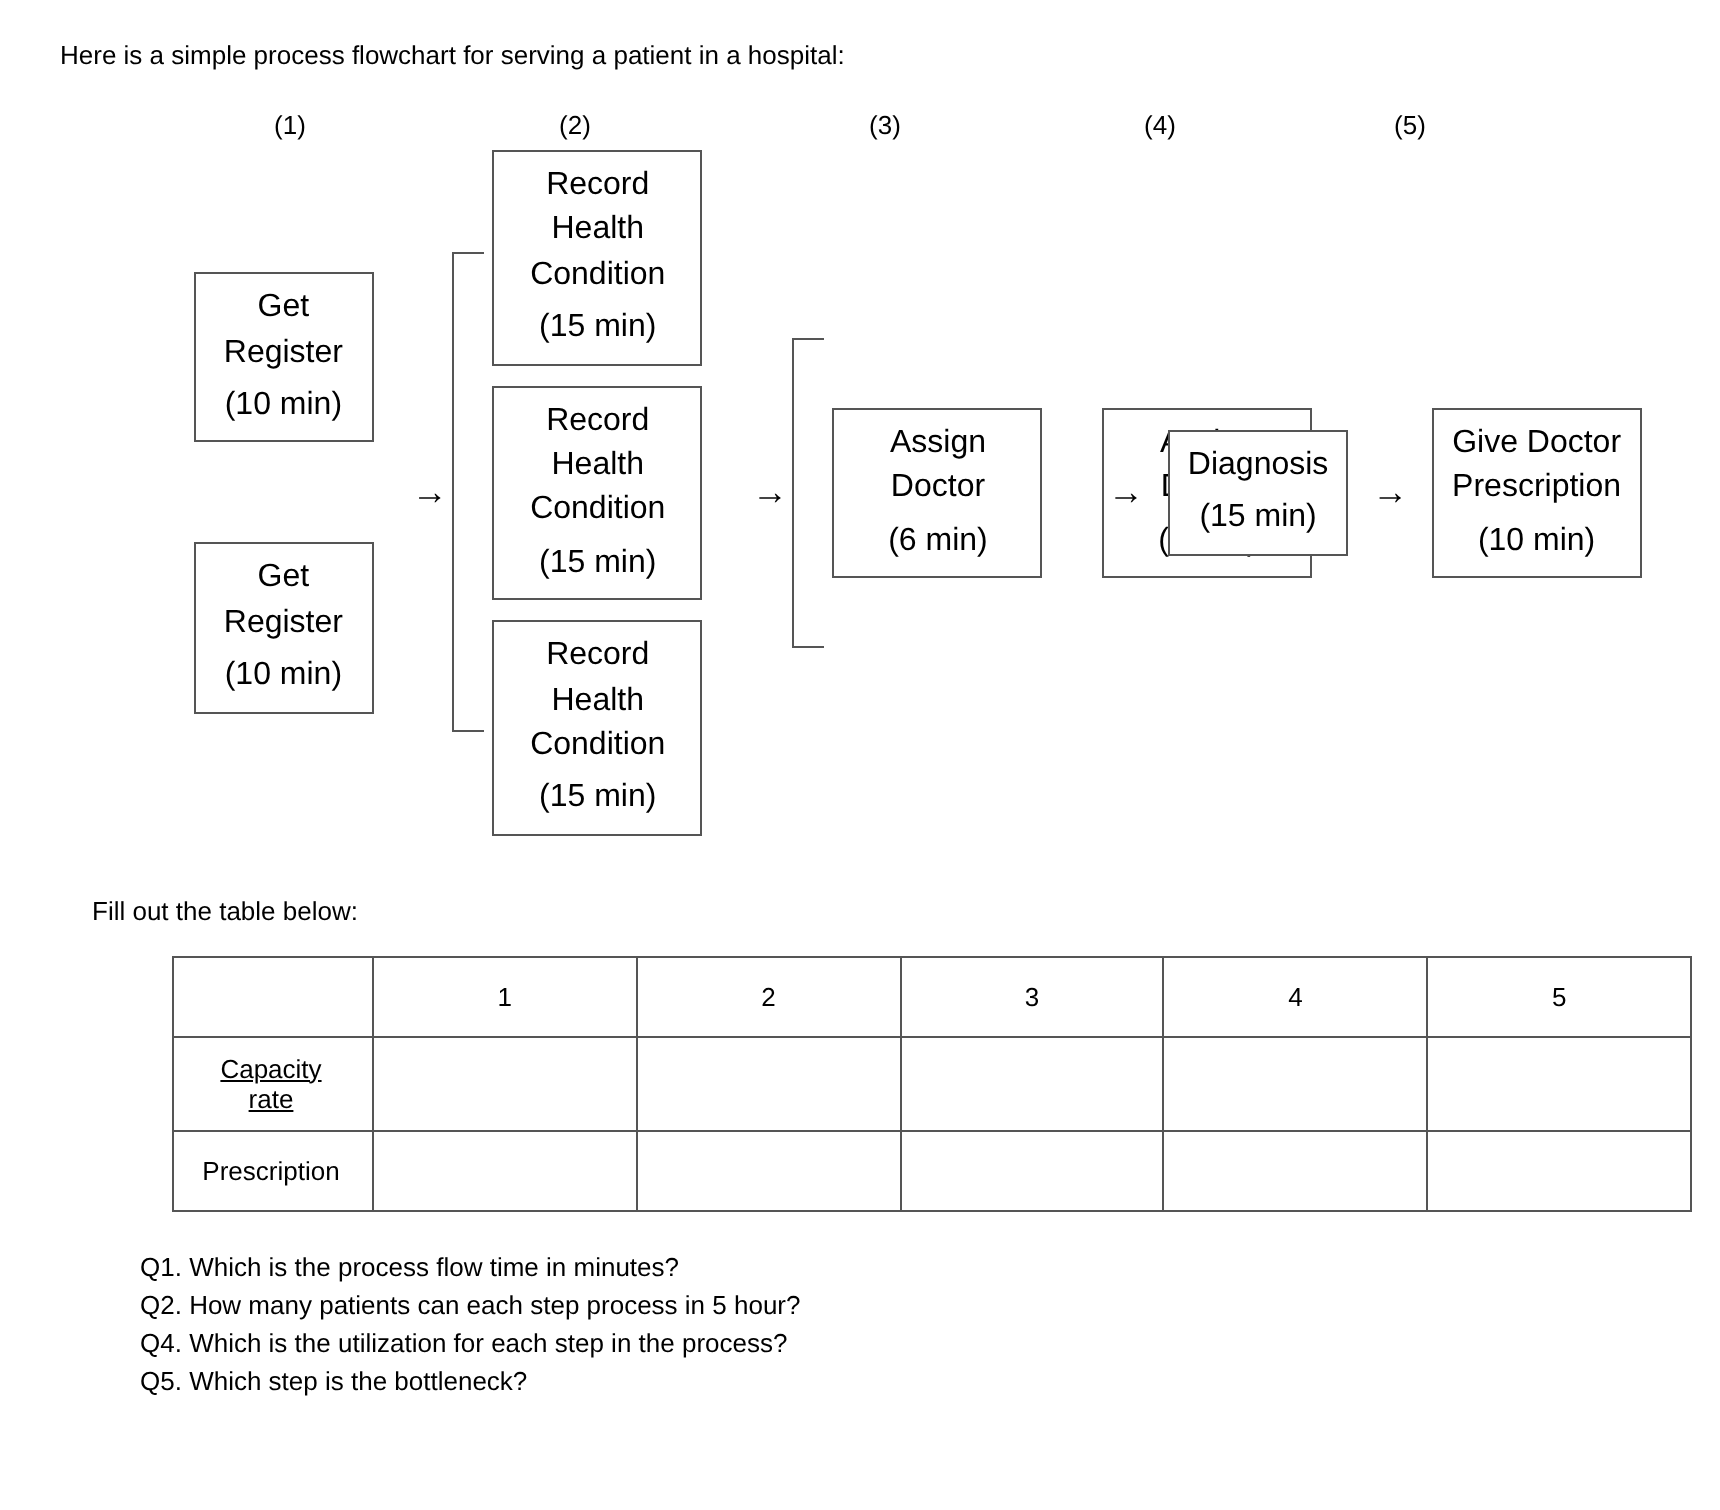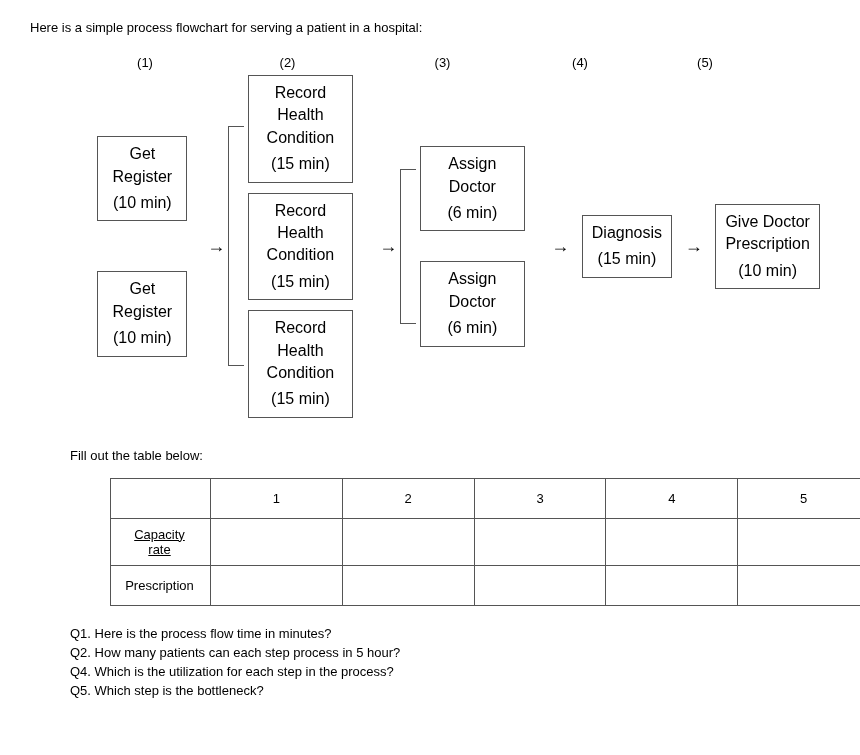--- a/index.html
+++ b/index.html
@@ -122,21 +122,21 @@
   </div>
 
   <div style="display:flex; align-items:center; justify-content:center; width:20px; margin: 0 2px;">
     <span style="font-size:18px;">→</span>
   </div>
 
   <div style="display:flex; flex-direction:row; align-items:center; width:155px;">
 
     <div style="width:16px; height:155px; border:1.5px solid #555; border-right:none; margin-right:4px; flex-shrink:0;"></div>
 
-    <div style="display:flex; flex-direction:column; gap:30px;">
+    <div style="display:flex; flex-direction:row; gap:30px;">
       <div class="box" style="width:105px; min-height:60px;">
         <div>Assign Doctor</div>
         <div style="margin-top:4px;">(6 min)</div>
       </div>
       <div class="box" style="width:105px; min-height:60px;">
         <div>Assign Doctor</div>
         <div style="margin-top:4px;">(6 min)</div>
       </div>
     </div>
   </div>
@@ -159,21 +159,21 @@
   <div style="display:flex; align-items:center; justify-content:center; width:130px;">
     <div class="box" style="width:105px; min-height:65px;">
       <div>Give Doctor
 Prescription</div>
       <div style="margin-top:4px;">(10 min)</div>
     </div>
   </div>
 
 </div>
 
-<div class="fill-table-section" style="margin-top:30px; margin-left:40px;">
+<div class="fill-table-section" style="margin-top:30px; margin-left:16px;">
   <p class="fill-table-label">Fill out the table below:</p>
 
   <table class="data-table" style="margin-top:15px;">
     <thead>
       <tr>
         <th style="width:100px; border:1px solid #555;"></th>
         <th style="border:1px solid #555;">1</th>
         <th style="border:1px solid #555;">2</th>
         <th style="border:1px solid #555;">3</th>
         <th style="border:1px solid #555;">4</th>
@@ -195,17 +195,17 @@
         <td style="border:1px solid #555;"></td>
         <td style="border:1px solid #555;"></td>
         <td style="border:1px solid #555;"></td>
         <td style="border:1px solid #555;"></td>
       </tr>
     </tbody>
   </table>
 </div>
 
 <div class="questions-section">
-  <p class="question-item">Q1. Here is the process flow time in minutes?</p>
+  <p class="question-item">Q1. Which is the process flow time in minutes?</p>
   <p class="question-item">Q2. How many patients can each step process in 5 hour?</p>
   <p class="question-item">Q4. Which is the utilization for each step in the process?</p>
   <p class="question-item">Q5. Which step is the bottleneck?</p>
 </div>
 
 </body></html>

